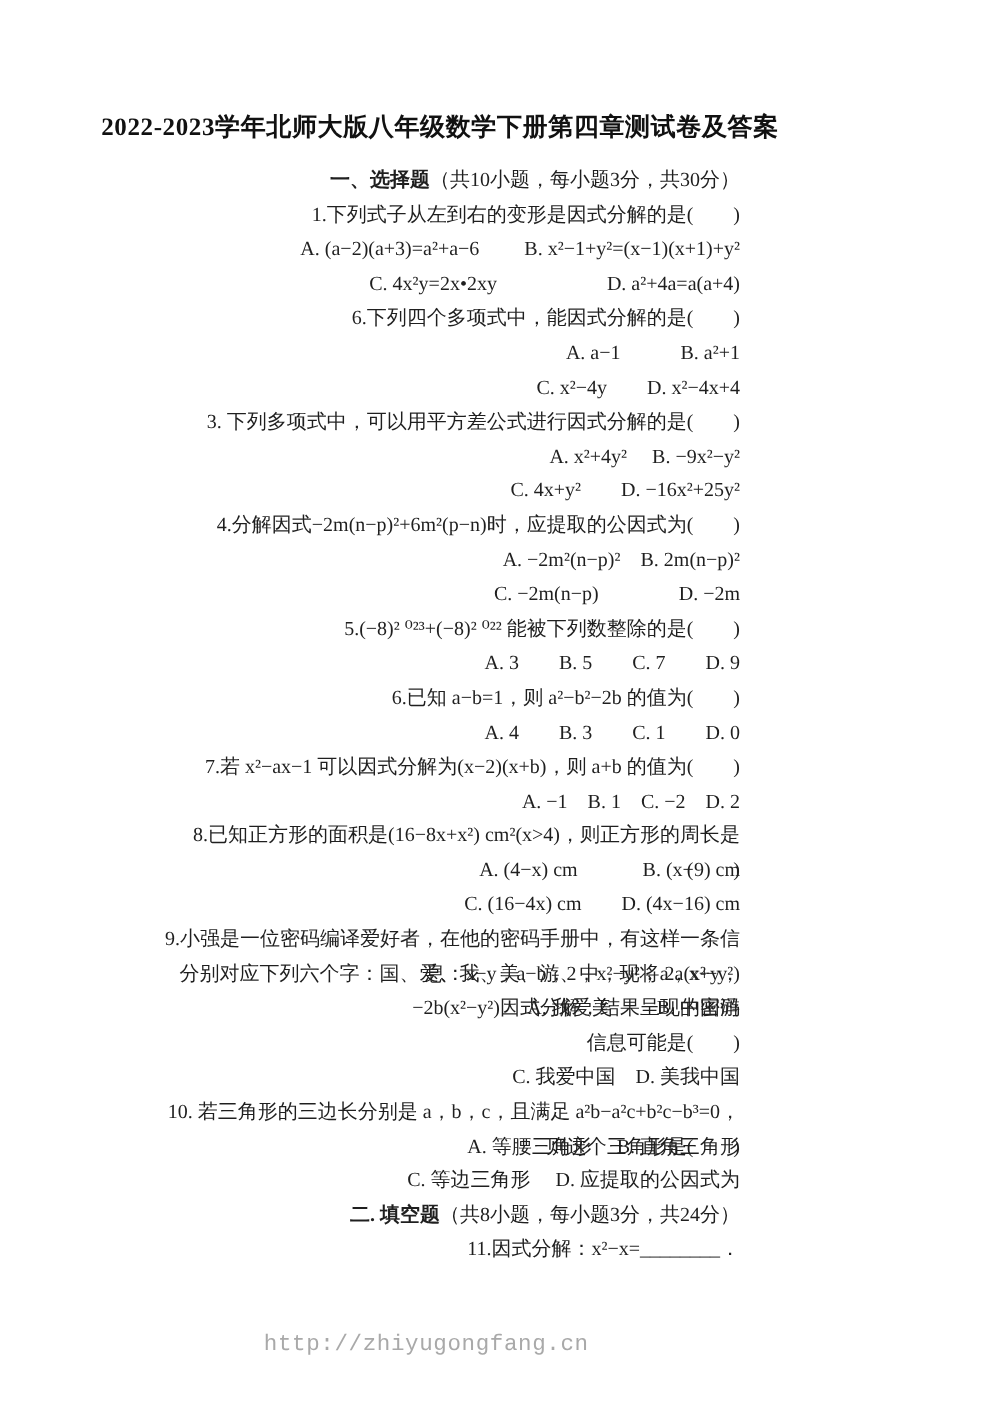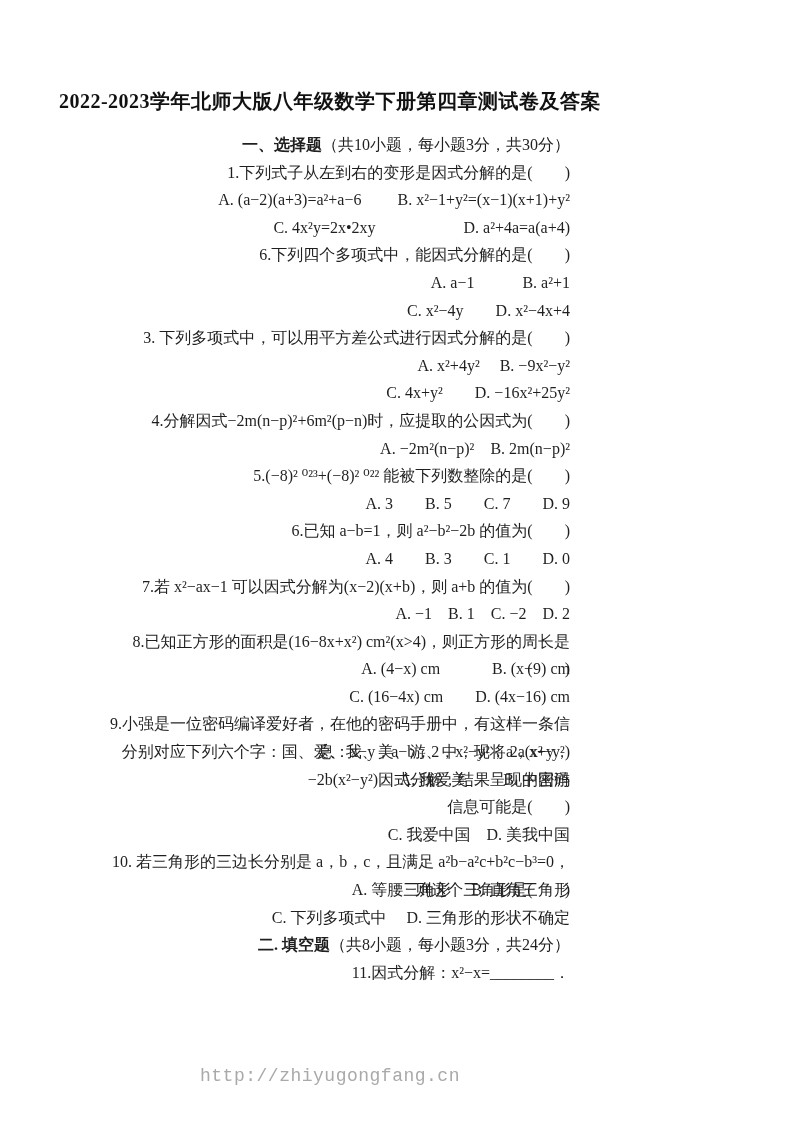--- a/index.html
+++ b/index.html
@@ -12,20 +12,21 @@
     height: 1122px;
     font-family: "Liberation Serif", "DejaVu Serif", serif;
     color: #1f1f1f;
     overflow: hidden;
   }
   .page {
     position: relative;
     width: 660px;
     height: 1122px;
     background: #ffffff;
+    padding-left: 22px;
   }
   .title {
     margin: 0;
     padding-top: 88px;
     text-align: center;
     font-size: 20px;
     font-weight: bold;
     letter-spacing: 0.5px;
     color: #111;
   }
@@ -73,20 +74,21 @@
     <div class="line">6.下列四个多项式中，能因式分解的是(　　)</div>
     <div class="line">A. a−1　　　B. a²+1</div>
     <div class="line">C. x²−4y　　D. x²−4x+4</div>
 
     <div class="line">3. 下列多项式中，可以用平方差公式进行因式分解的是(　　)</div>
     <div class="line">A. x²+4y²　 B. −9x²−y²</div>
     <div class="line">C. 4x+y²　　D. −16x²+25y²</div>
 
     <div class="line">4.分解因式−2m(n−p)²+6m²(p−n)时，应提取的公因式为(　　)</div>
     <div class="line">A. −2m²(n−p)²　B. 2m(n−p)²</div>
+    <div class="line">C. −2m(n−p)　　　　D. −2m</div>
 
     <div class="line">5.(−8)² ⁰²³+(−8)² ⁰²² 能被下列数整除的是(　　)</div>
     <div class="line">A. 3　　B. 5　　C. 7　　D. 9</div>
 
     <div class="line">6.已知 a−b=1，则 a²−b²−2b 的值为(　　)</div>
     <div class="line">A. 4　　B. 3　　C. 1　　D. 0</div>
 
     <div class="line">7.若 x²−ax−1 可以因式分解为(x−2)(x+b)，则 a+b 的值为(　　)</div>
     <div class="line">A. −1　B. 1　C. −2　D. 2</div>
 
@@ -95,21 +97,21 @@
     <div class="line">C. (16−4x) cm　　D. (4x−16) cm</div>
 
     <div class="line">9.小强是一位密码编译爱好者，在他的密码手册中，有这样一条信息：x−y，a−b，2，x²−y²，a，x+y，</div>
     <div class="line">分别对应下列六个字：国、爱、我、美、游、中，现将 2a(x²−y²)−2b(x²−y²)因式分解，结果呈现的密码</div>
     <div class="line">A. 我爱美　　 B. 中国游</div>
     <div class="line">信息可能是(　　)</div>
     <div class="line">C. 我爱中国　D. 美我中国</div>
 
     <div class="line">10. 若三角形的三边长分别是 a，b，c，且满足 a²b−a²c+b²c−b³=0，则这个三角形是(　　)</div>
     <div class="line">A. 等腰三角形　 B. 直角三角形</div>
-    <div class="line">C. 下列多项式中　 D. 三角形的形状不确定</div>
+    <div class="line">C. 等边三角形　 D. 应提取的公因式为</div>
 
     <div class="line heading"><span class="bold">二. 填空题</span><span>（共8小题，每小题3分，共24分）</span></div>
 
     <div class="line">11.因式分解：x²−x=________．</div>
 
   </div>
 
   <div class="watermark">http://zhiyugongfang.cn</div>
 
 </div>

